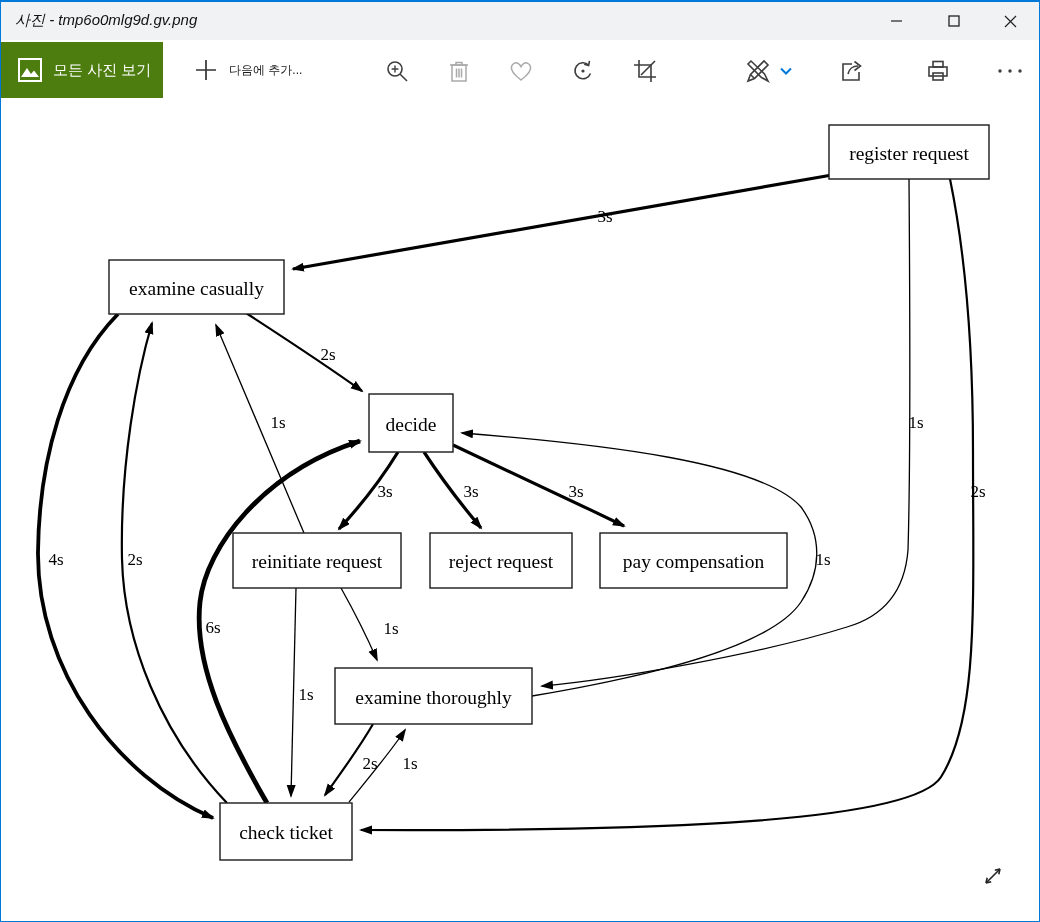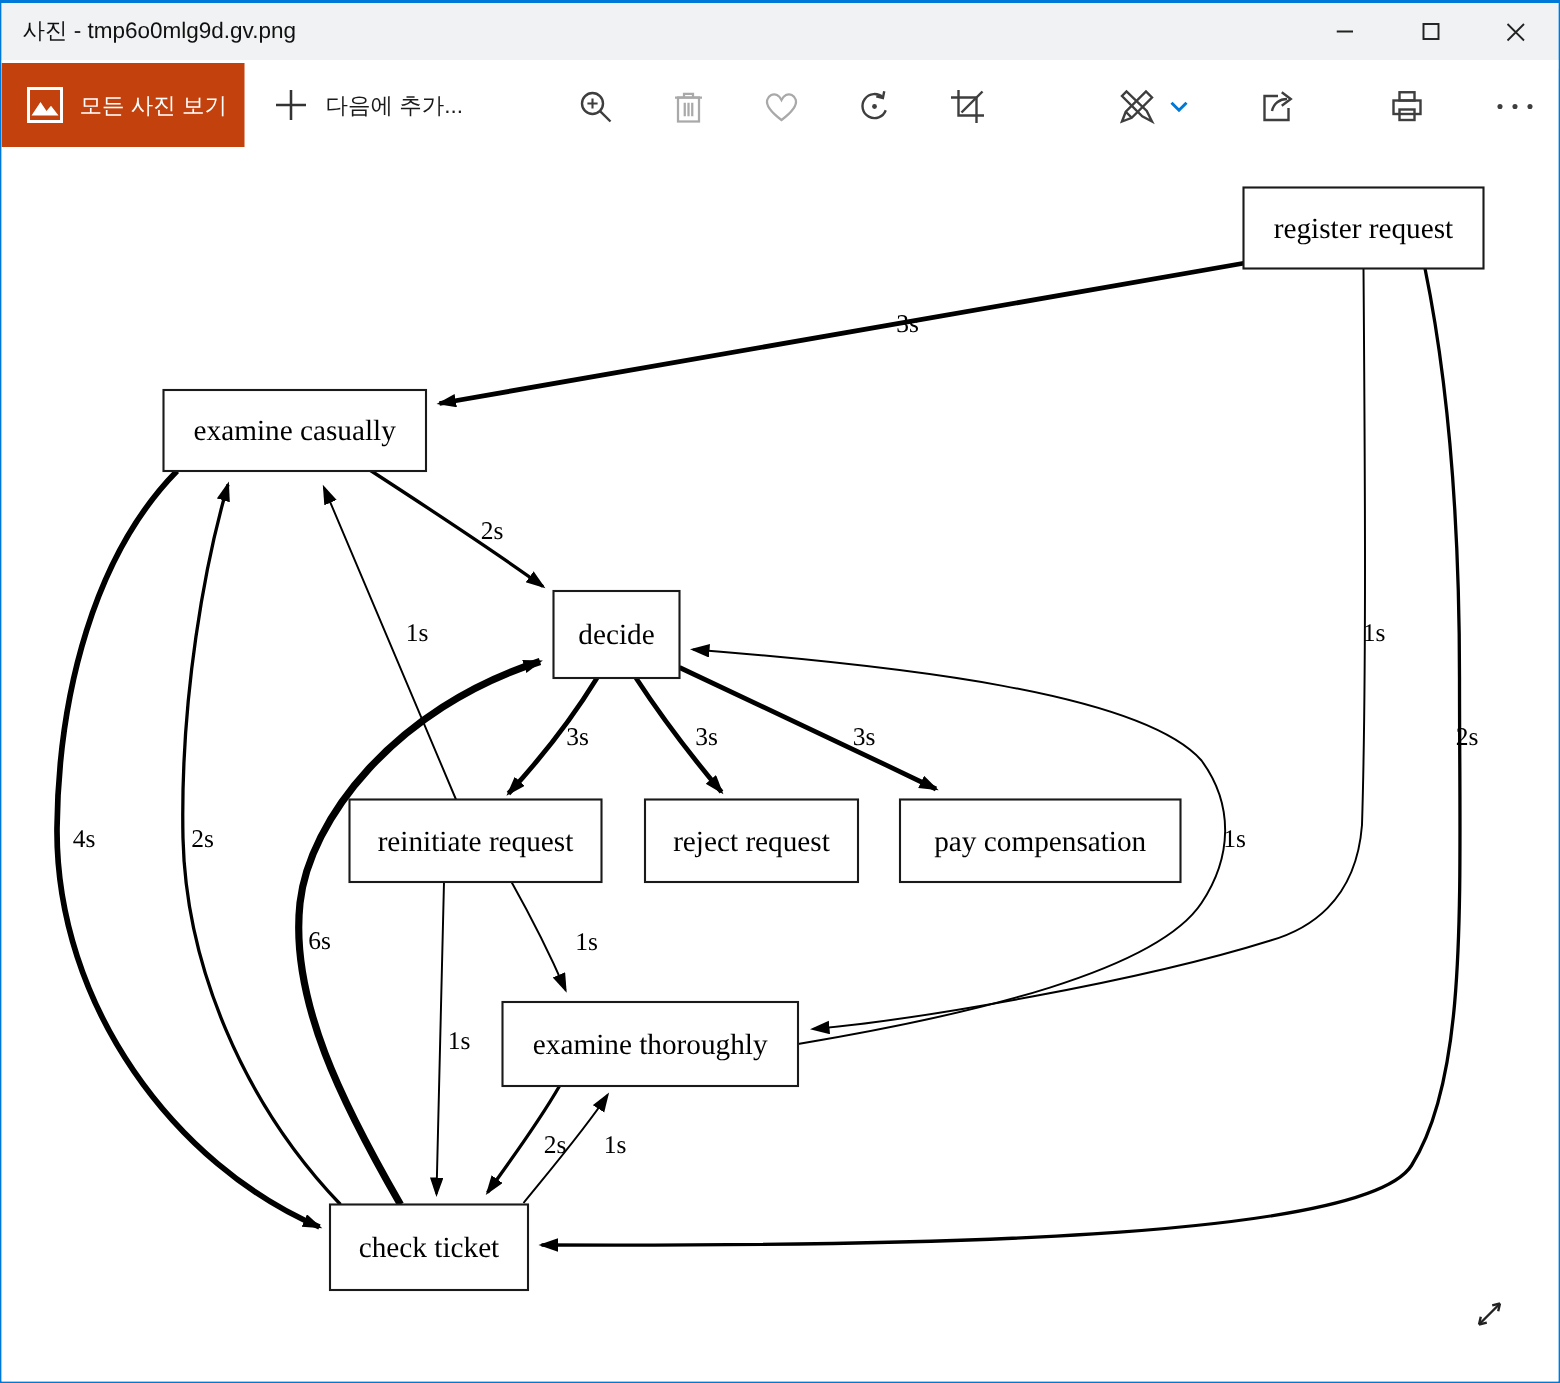--- a/index.html
+++ b/index.html
@@ -1,29 +1,29 @@
 <!DOCTYPE html>
 <html><head>
 <meta charset="utf-8">
 <style>
   html,body{margin:0;padding:0;background:#fff;font-family:"Liberation Sans",sans-serif;}
   .window{position:relative;width:1040px;height:922px;box-sizing:border-box;
           border:1px solid #0078d7;border-top:2px solid #0078d7;background:#fff;overflow:hidden;}
   
-  .titlebar{position:absolute;left:0;top:0;width:100%;height:44px;background:#f0f2f3;}
+  .titlebar{position:absolute;left:0;top:0;width:100%;height:44px;background:#f0f2f3;font-style:italic;}
   .titlebar .title{position:absolute;left:14px;top:9px;font-size:15px;color:#111;white-space:nowrap;}
   .win-controls{position:absolute;right:0;top:0;height:38px;display:flex;}
   .win-btn{width:57px;height:38px;display:flex;align-items:center;justify-content:center;background:transparent;border:none;padding:0;}
   
   .toolbar{position:absolute;left:0;top:38px;width:100%;height:60px;background:#ffffff;}
-  .see-all{position:absolute;left:0;top:2px;width:162px;height:56px;background:#c2410c;border:none;
+  .see-all{position:absolute;left:0;top:2px;width:162px;height:56px;background:#4d7c0f;border:none;
            display:flex;align-items:center;gap:10px;padding:0 0 0 16px;cursor:pointer;}
   .see-all span{color:#fff;font-size:15px;white-space:nowrap;}
-  .add-to{position:absolute;left:176px;top:2px;height:56px;background:none;border:none;
-          display:flex;align-items:center;gap:12px;font-size:15px;color:#1a1a1a;cursor:pointer;}
+  .add-to{position:absolute;left:188px;top:2px;height:56px;background:none;border:none;
+          display:flex;align-items:center;gap:12px;font-size:12px;color:#1a1a1a;cursor:pointer;}
   .icon-btn{position:absolute;top:14px;width:40px;height:34px;background:none;border:none;padding:0;
             display:flex;align-items:center;justify-content:center;}
   
   .canvas{position:absolute;left:0;top:98px;right:0;bottom:0;background:#fff;text-align:right;}
   .diagram-svg{position:absolute;left:0;top:0;pointer-events:none;}
   .expand-btn{position:absolute;right:32px;bottom:30px;width:28px;height:28px;background:none;border:none;padding:0;}
 </style>
 </head>
 <body>
 

